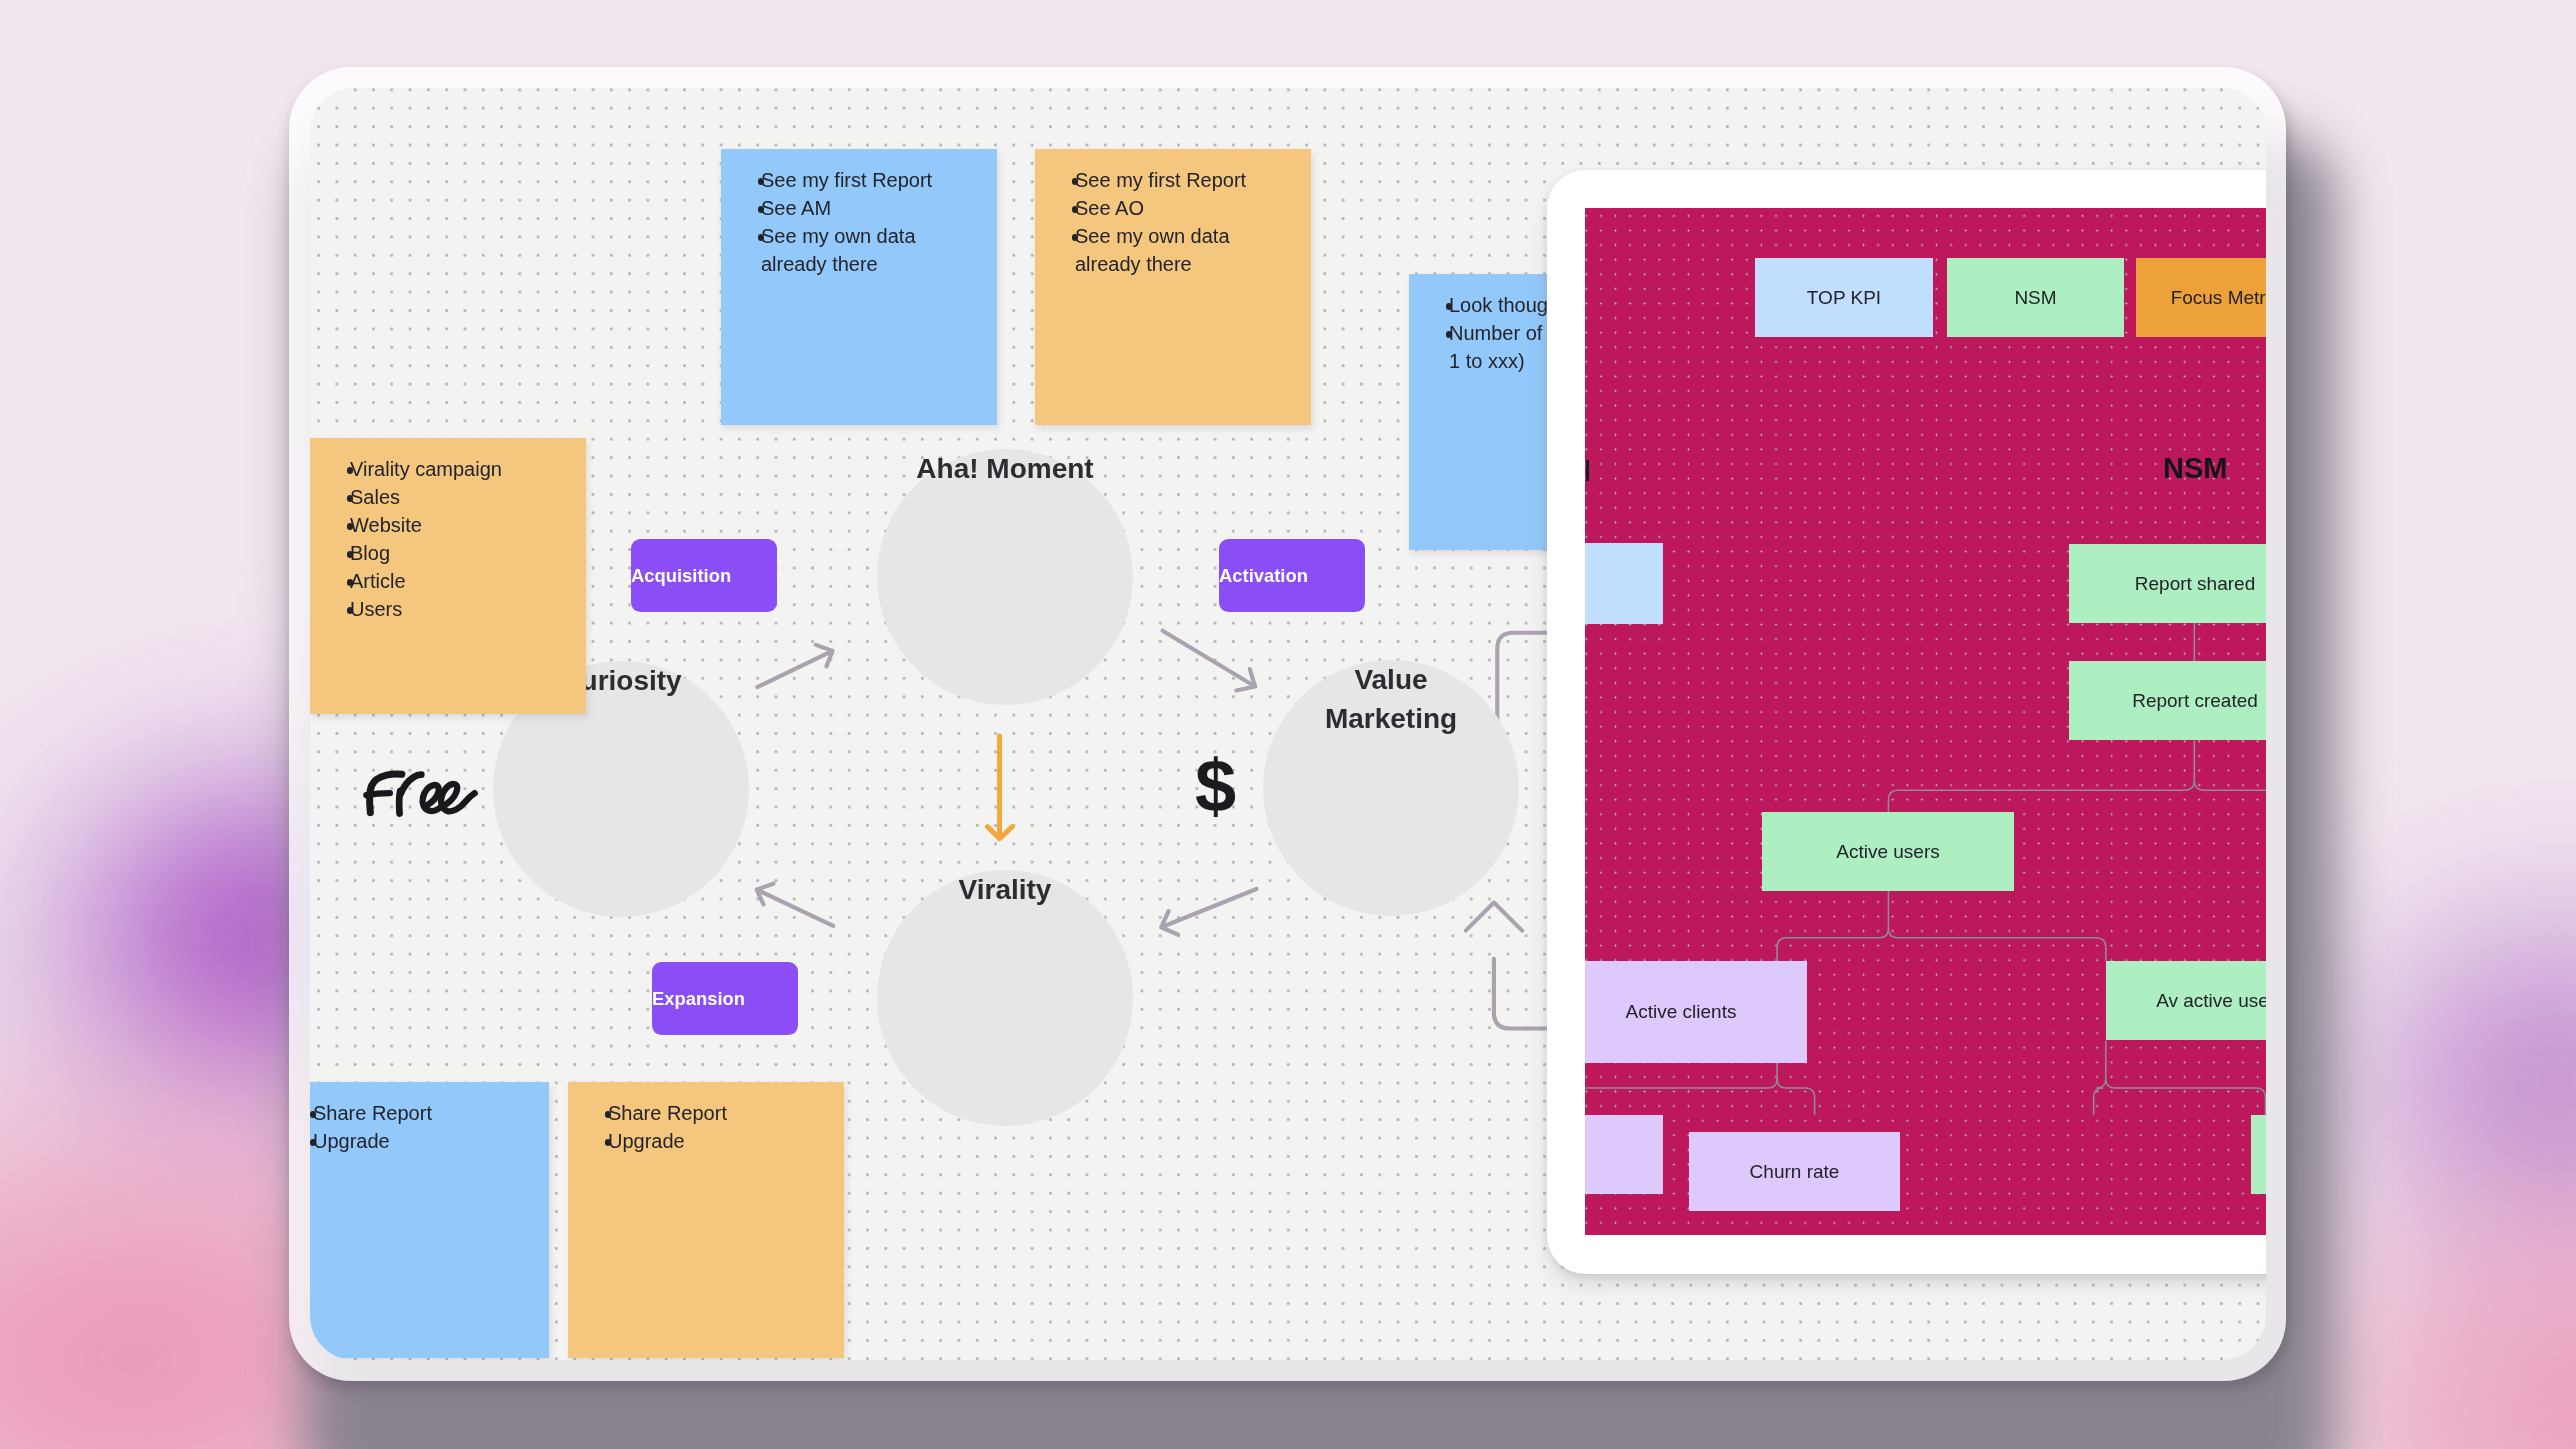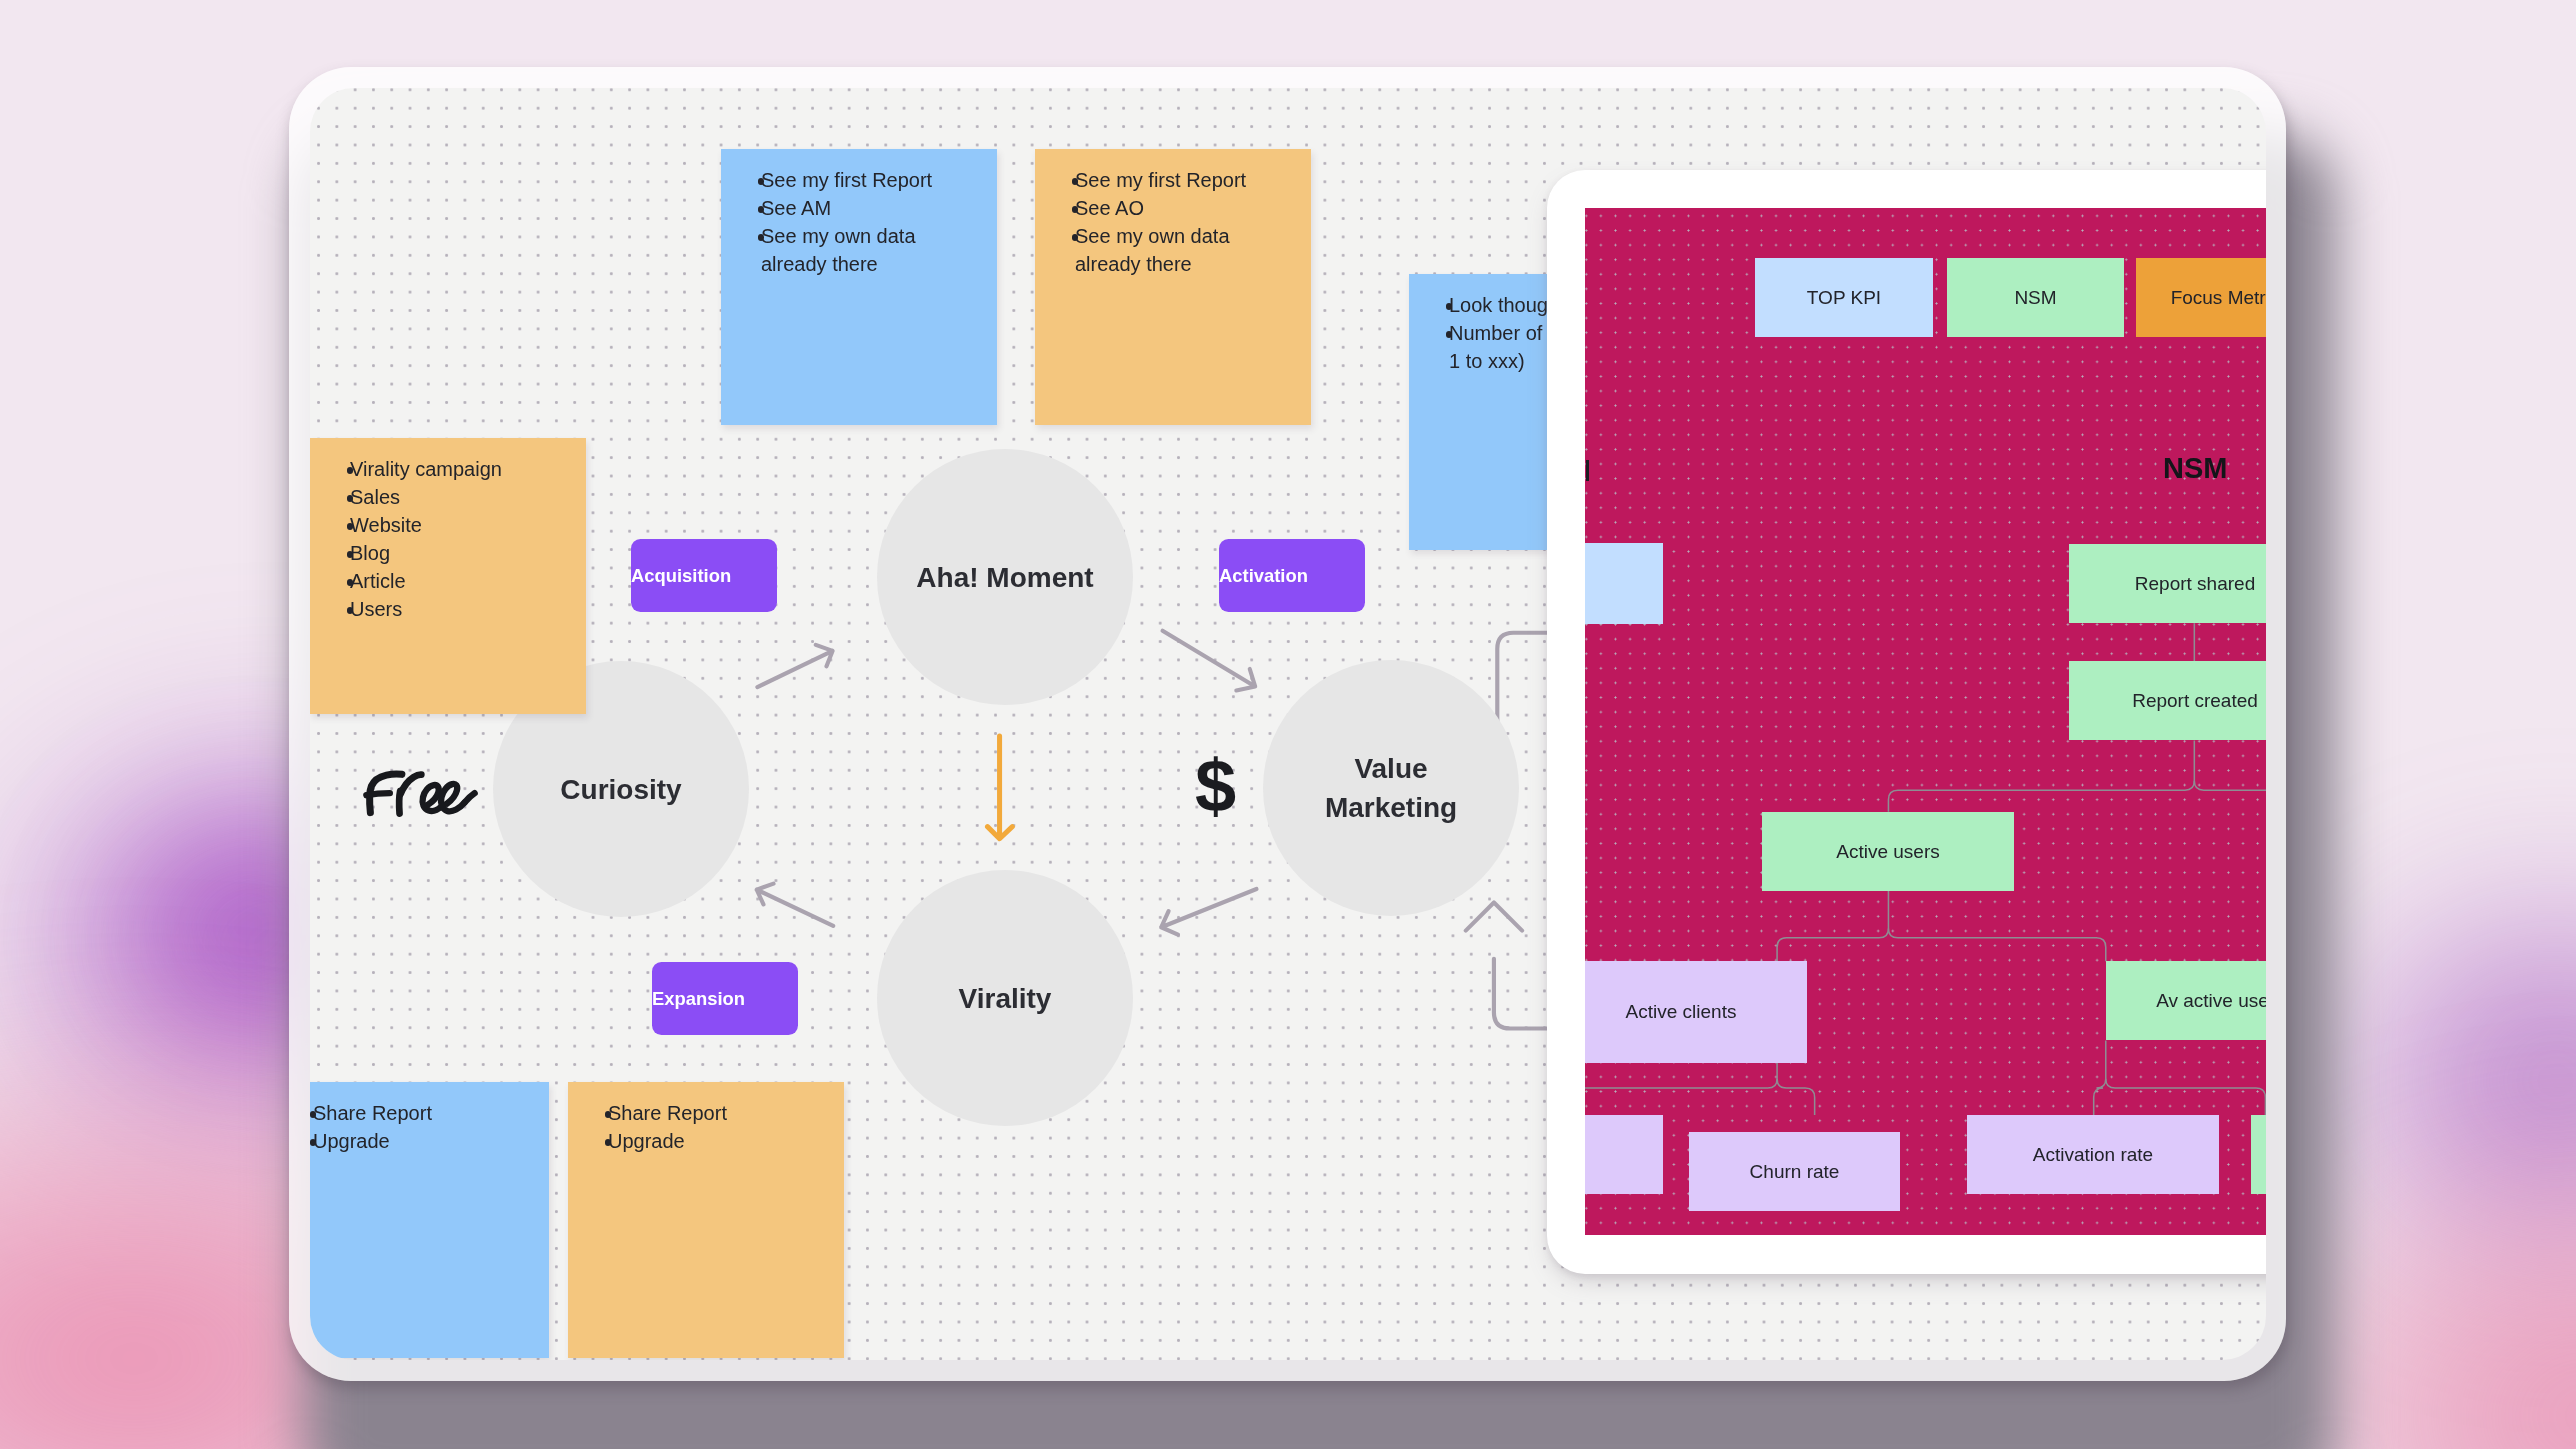--- a/index.html
+++ b/index.html
@@ -44,21 +44,21 @@
   .note li{position:relative;color:#23242a;font-size:20px;line-height:28px;
            padding-left:40px}
   .note li:before{content:"";position:absolute;left:37px;top:12px;width:6.4px;height:6.4px;
            border-radius:50%;background:#23242a}
   .note .pad{padding-top:17.4px}
   .blue{background:#92c8fa}
   .orange{background:#f4c67e}
 
   
   .circ{position:absolute;border-radius:50%;background:#e6e6e6;
-        display:flex;align-items:center;justify-content:center;text-align:center}
+        display:flex;align-items:flex-start;justify-content:center;text-align:center}
   .circ span{font-size:28px;font-weight:700;color:#2c2d33;line-height:39px;letter-spacing:0}
 
   
   .tag{position:absolute;background:#8b4df5;border-radius:9.4px;
        display:flex;align-items:center;justify-content:flex-start}
   .tag span{color:#fff;font-size:18.4px;font-weight:700;letter-spacing:0}
 
   
   .card{position:absolute;left:1237px;top:82px;width:778px;height:1104px;
         background:#fff;border-radius:38px;
@@ -258,21 +258,18 @@
   <div class="cbox cpurple" style="left:-30px;top:753px;width:252px;height:102px">
     <span>Active clients</span>
           </div>
   <div class="cbox cgreen" style="left:521px;top:753px;width:252px;height:79px">
     <span>Av active user per</span>
           </div>
   <div class="cbox cpurple" style="left:-94px;top:907px;width:172px;height:79px"></div>
   <div class="cbox cpurple" style="left:104px;top:924px;width:211px;height:79px">
     <span>Churn rate</span>
           </div>
-  <div class="cbox cpurple" style="left:382px;top:907px;width:252px;height:79px">
-    <span>Activation rate</span>
-          </div>
   <div class="cbox cgreen" style="left:666px;top:907px;width:81px;height:79px"></div>
  </div>
 </div>
 
 </div>
   </div>
 
 </body></html>

